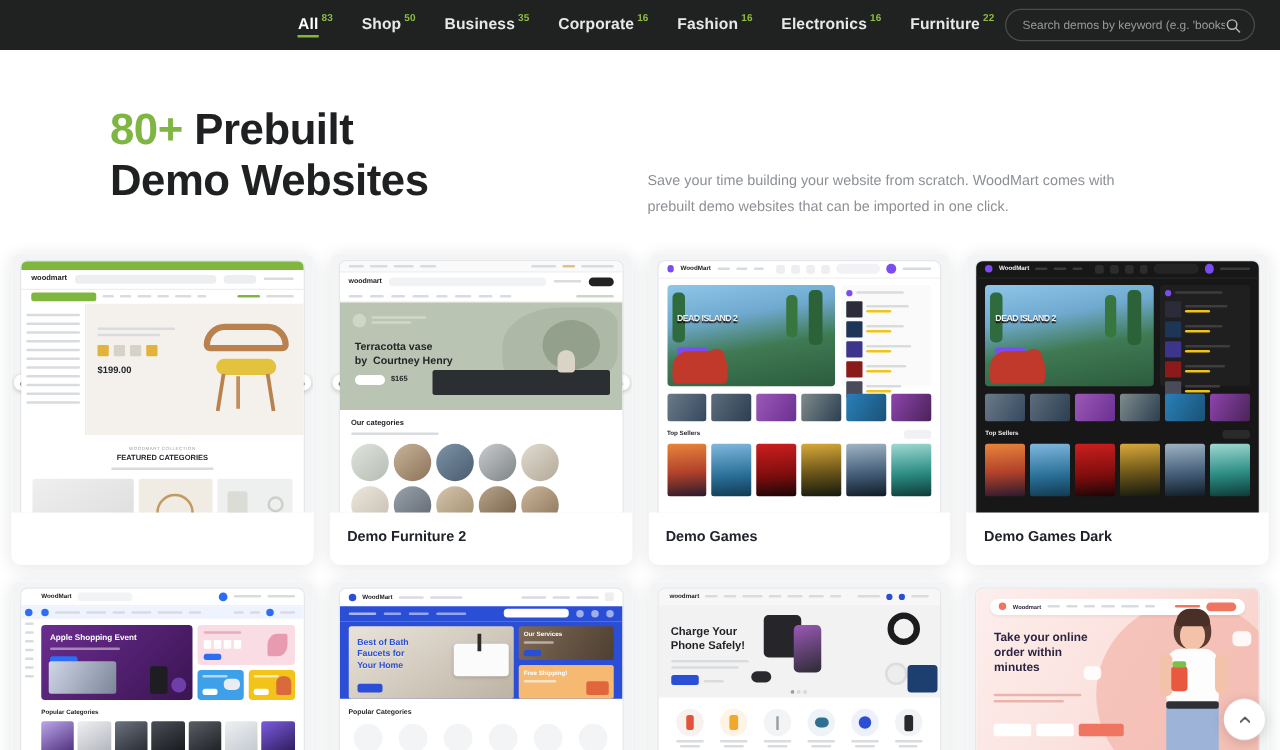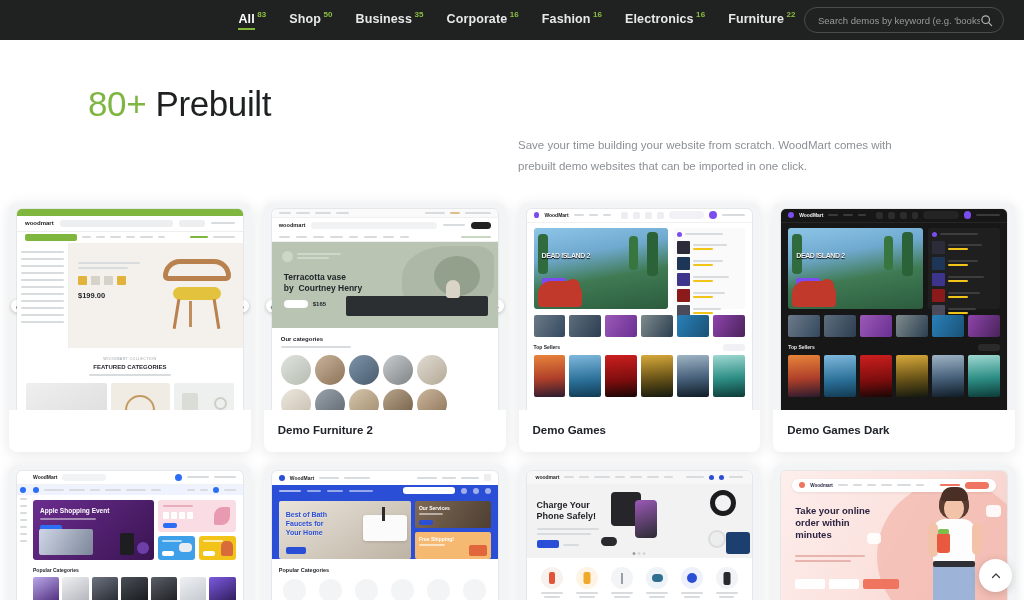--- a/index.html
+++ b/index.html
@@ -82,21 +82,21 @@
   .search-icon { width: 13px; height: 13px; flex: 0 0 auto; opacity: .85; }
 
   
   .hero {
     display: flex;
     align-items: flex-start;
     padding: 44px 20px 0 88px;
   }
   .hero-title {
     font-size: 35px;
-    font-weight: 400;
+    font-weight: 700;
     line-height: 1.17;
     color: #1f2021;
     letter-spacing: -.4px;
     width: 430px;
     flex: 0 0 auto;
   }
   .hero-accent { color: #7fb542; }
   .hero-desc {
     width: 408px;
     margin-top: 51px;
@@ -205,20 +205,21 @@
         <circle cx="10.5" cy="10.5" r="7"></circle>
         <line x1="16" y1="16" x2="21.5" y2="21.5" stroke-linecap="round"></line>
       </svg>
     </div>
   </div>
 </div>
 
 <section class="hero">
   <h1 class="hero-title">
     <span class="hero-accent">80+</span><span> Prebuilt</span><br>
+    <span>Demo Websites</span>
   </h1>
   <p class="hero-desc">Save your time building your website from scratch. WoodMart comes with prebuilt demo websites that can be imported in one click.</p>
 </section>
 
 <section class="grid">
 
   <article class="card">
     <div class="card-thumb">
       <div class="arrow-side" style="left:2px">❮</div>
       <div class="arrow-side" style="right:2px">❯</div>

